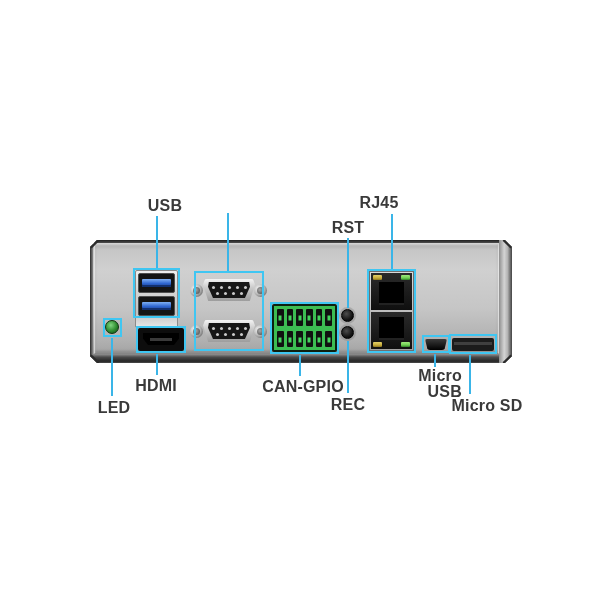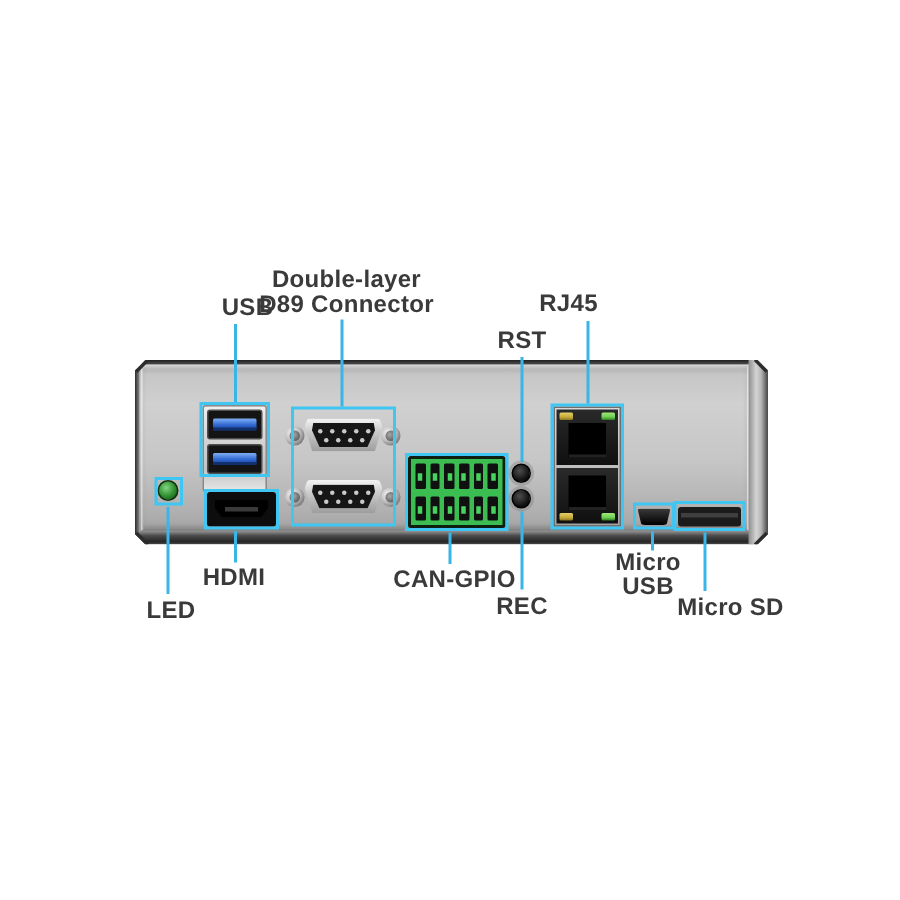--- a/index.html
+++ b/index.html
@@ -98,32 +98,28 @@
              clip-path:polygon(0 0,100% 0,88% 100%,12% 100%);}
   .msd-slot{position:absolute;left:362px;top:98px;width:42px;height:13px;background:#1b1b1b;border-radius:2px;}
   .msd-slot::after{content:"";position:absolute;left:2px;right:2px;top:4px;height:3px;background:#3f3f3f;}
 </style>
 </head>
 <body>
 
 <div class="canvas">
 
   <div class="lbl" style="left:130px;top:197px;width:70px;">USB</div>
-  <div class="lbl" style="left:156px;top:178px;width:150px;">
-    <div>Double-layer</div>
-    <div>D89 Connector</div>
-  </div>
   <div class="lbl" style="left:325px;top:219px;width:46px;">RST</div>
   <div class="lbl" style="left:352px;top:194px;width:54px;">RJ45</div>
 
   <div class="lbl" style="left:84px;top:399px;width:60px;">LED</div>
   <div class="lbl" style="left:128px;top:377px;width:56px;">HDMI</div>
   <div class="lbl" style="left:258px;top:378px;width:90px;">CAN-GPIO</div>
   <div class="lbl" style="left:325px;top:396px;width:46px;">REC</div>
-  <div class="lbl" style="left:402px;top:368px;width:60px;line-height:16px;">
+  <div class="lbl" style="left:402px;top:368px;width:60px;line-height:16px;text-align:right;">
     <div>Micro</div>
     <div>USB</div>
   </div>
   <div class="lbl" style="left:447px;top:397px;width:80px;">Micro SD</div>
 
   <div class="line" style="left:156px;top:216px;height:52px;"></div>
   <div class="line" style="left:227px;top:213px;height:58px;"></div>
   <div class="line" style="left:347px;top:238px;height:70px;"></div>
   <div class="line" style="left:391px;top:214px;height:55px;"></div>
   <div class="line" style="left:111px;top:338px;height:58px;"></div>

